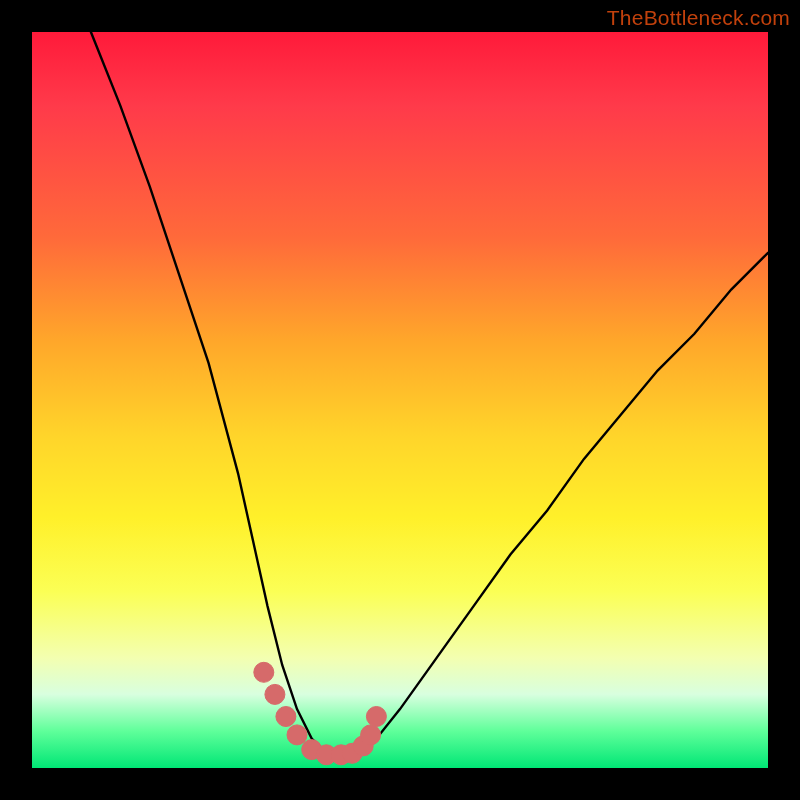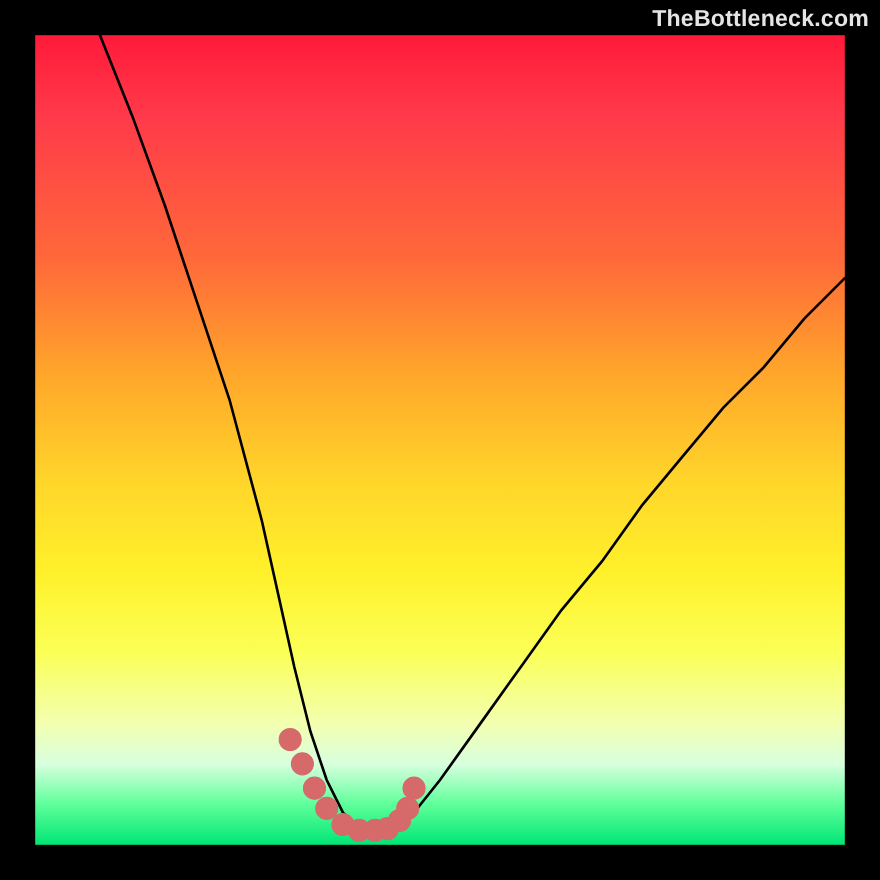--- a/index.html
+++ b/index.html
@@ -38,24 +38,24 @@
       #f3ffb0 85%,
       #d8ffdf 90%,
       #5fff9a 95%,
       #00e675 100%
     );
   }
   .watermark {
     position: absolute;
     top: 6px;
     right: 10px;
-    color: #e5e5e5;
+    color: #c2410c;
     font-size: 21px;
     letter-spacing: 0.2px;
-    font-weight: 700;
+    font-weight: 400;
   }
   svg.curve {
     position: absolute;
     left: 0;
     top: 0;
     width: 736px;
     height: 736px;
     overflow: visible;
   }
 </style>

